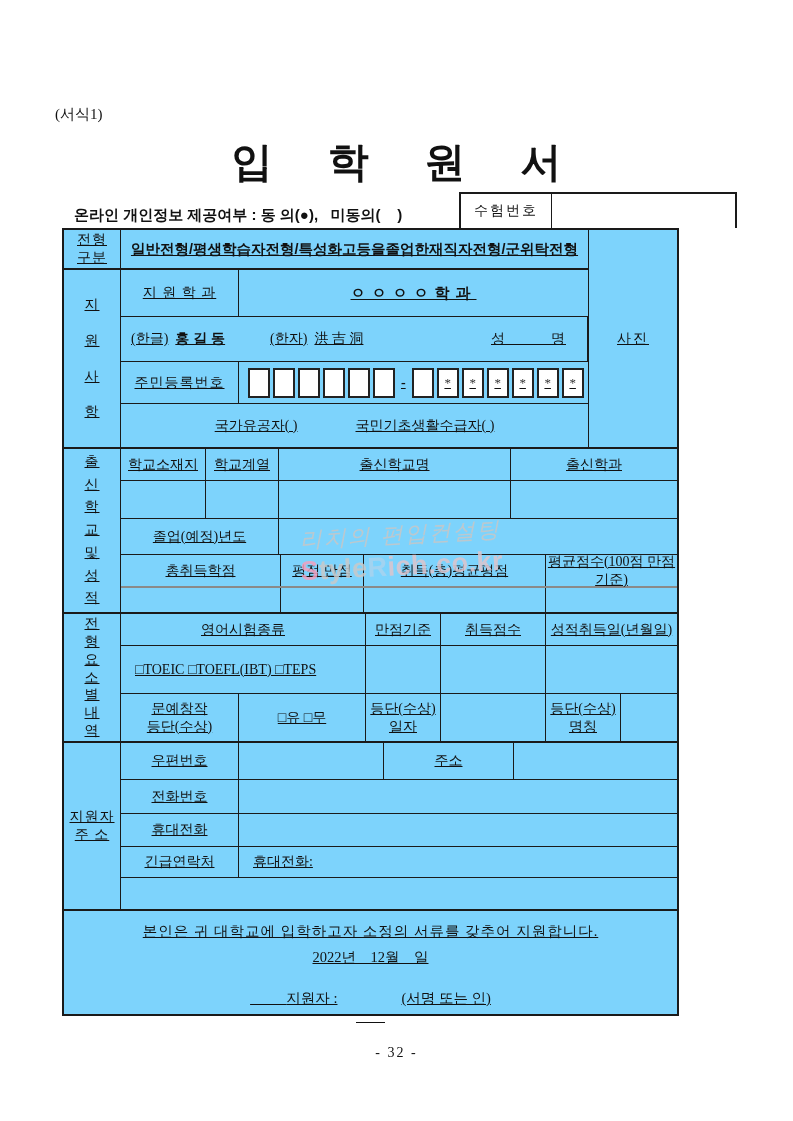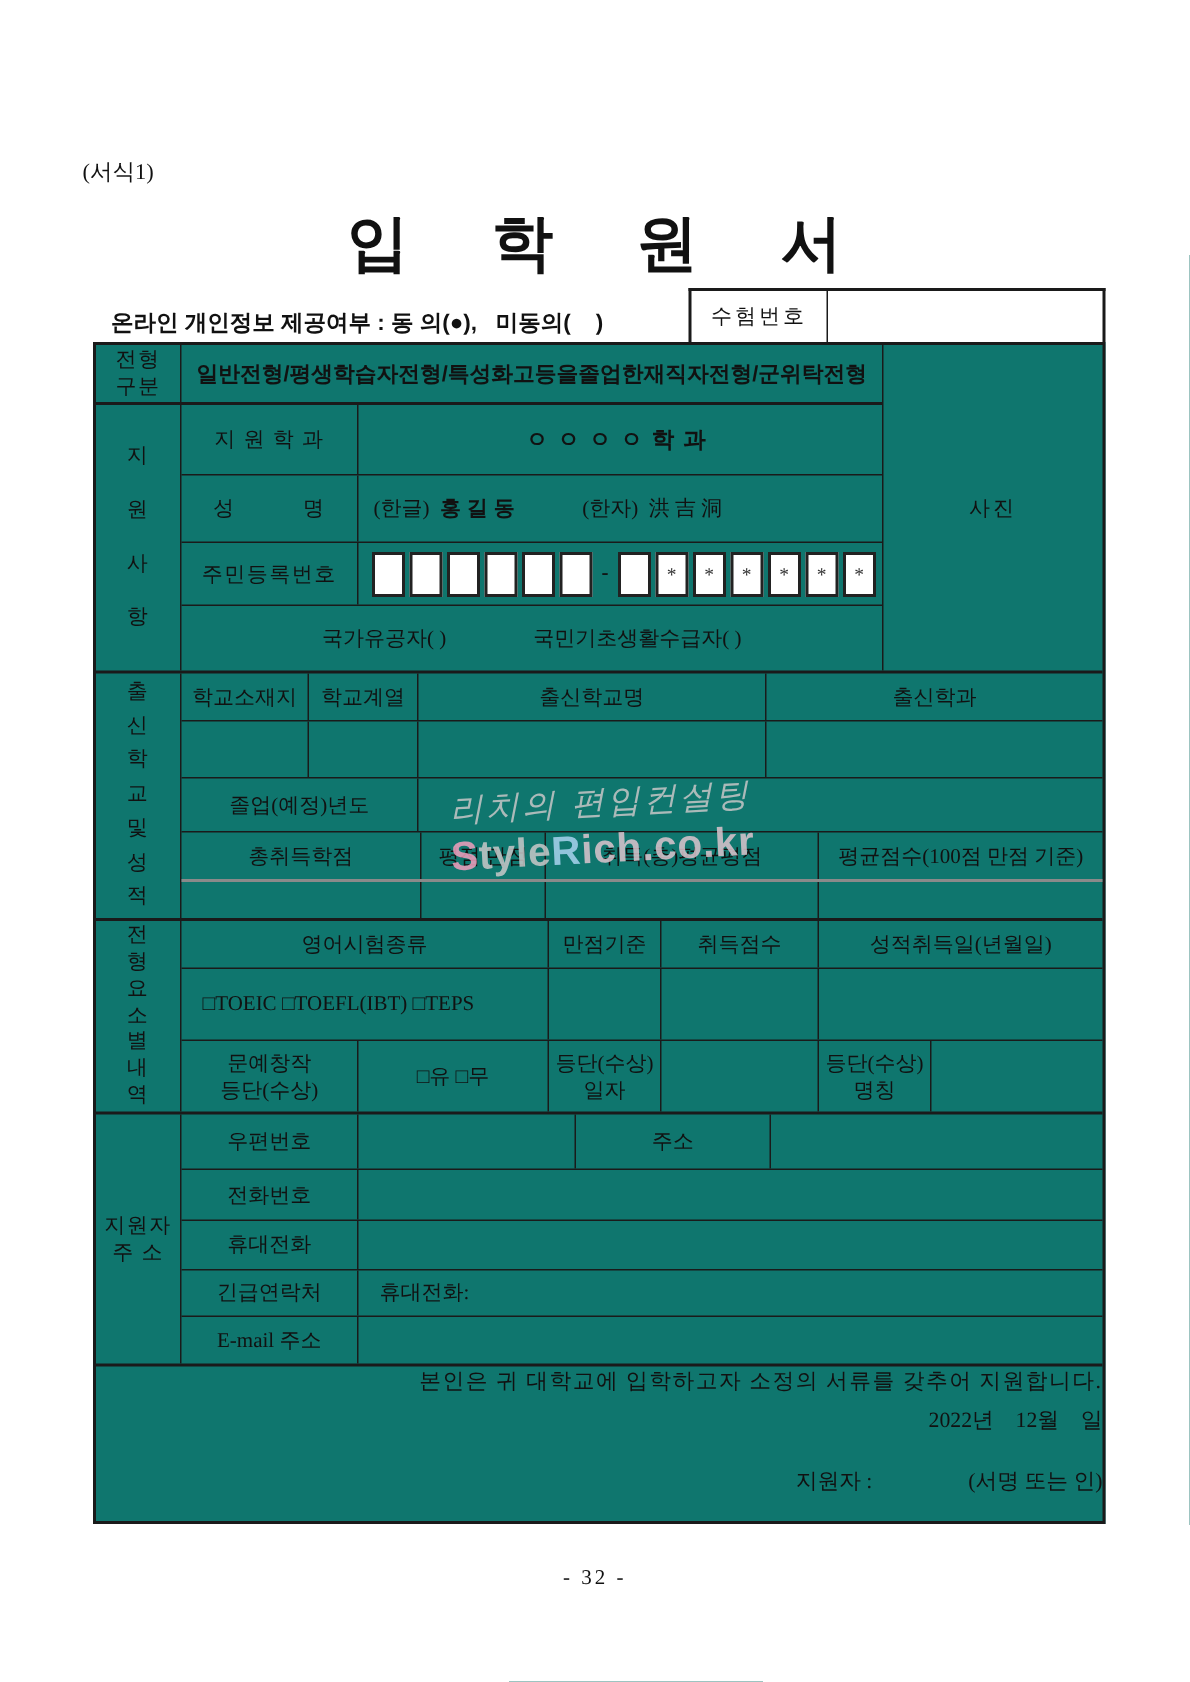--- a/index.html
+++ b/index.html
@@ -26,21 +26,21 @@
     white-space:pre;
   }
   .exam-box{ width:278px; display:flex; border:2px solid var(--b); border-bottom:none; }
   .exam-box .exl{
     width:91px; border-right:1px solid var(--b); display:flex; align-items:center;
     justify-content:center; font-size:14px; letter-spacing:2px;
   }
   .exam-box .exv{ flex:1; }
 
   
-  .main-table{ border:2px solid var(--b); width:675px; background:#0f766e; }
+  .main-table{ border:2px solid var(--b); width:617px; background:#7dd3fc;text-decoration:underline; }
   .sec{ display:flex; border-top:2px solid var(--b); }
   .sec.first{ border-top:none; }
   .row{ display:flex; border-bottom:1px solid var(--b); }
   .row.last{ border-bottom:none; }
   .cell{ border-right:1px solid var(--b); display:flex; align-items:center; justify-content:center; text-align:center; }
   .cell.end{ border-right:none; }
   .sec-label{
     flex:0 0 57px; border-right:1px solid var(--b); display:flex; align-items:center;
     justify-content:center; text-align:center; white-space:pre-line; font-size:14px;
     letter-spacing:1px;
@@ -79,21 +79,21 @@
   .h24{ height:24px; } .h48{ height:48px; } .hlit{ height:47px;justify-content:space-between; }
   .h37{ height:37px; } .h34{ height:34px; } .h31{ height:31px; }
   .w85{ flex:0 0 85px; } .w73{ flex:0 0 73px; } .w232{ flex:0 0 232px;text-align:right; }
   .w158{ flex:0 0 158px; } .w160{ flex:0 0 160px; } .w83{ flex:0 0 83px; } .w182{ flex:0 0 182px; }
   .w245{ flex:0 0 245px; } .w75{ flex:0 0 75px; } .w105{ flex:0 0 105px; }
   .w118{ flex:0 0 118px; } .w127{ flex:0 0 127px; } .w145{ flex:0 0 145px; } .w130{ flex:0 0 130px; }
   .gray-under{ border-bottom:2px solid #8a8a8a; }
   .left-pad{ justify-content:flex-start; padding-left:14px; text-align:left; }
 
   
-  .decl{ display:block; height:105px; text-align:right; }
+  .decl{ display:block; height:105px; text-align:center; padding-top:11px; }
   .decl .l1{ font-size:14.5px; letter-spacing:1px; }
   .decl .l2{ margin-top:7px; font-size:14.5px; white-space:pre; }
   .decl .l3{ margin-top:5px; font-size:14.5px; white-space:pre; }
   .decl .l3 .sign{ padding-left:64px; }
   .decl .l4{ margin-top:5px; font-family:"Liberation Sans", sans-serif; font-weight:bold; font-size:21px; letter-spacing:2px; }
 
   .page-num{ position:absolute; left:0; top:1045px; width:100%; text-align:center; font-size:14px; letter-spacing:2px; }
 
   
   .watermark{ position:absolute; left:296px; top:520px; width:210px; text-align:center; transform:rotate(-3deg); opacity:.85; pointer-events:none; }
@@ -132,27 +132,27 @@
             <div class="sec-label lh-wide">지
 원
 사
 항</div>
             <div class="jiwon-rows">
               <div class="row h47">
                 <div class="cell lbl">지 원 학 과</div>
                 <div class="cell end val bold-sans ls6">ㅇㅇㅇㅇ학과</div>
               </div>
               <div class="row h45">
-                <div class="cell lbl pre">성          명</div>
                 <div class="cell end val name-val">
                   <span>(한글)</span>
                   <span class="bold-sans">홍 길 동</span>
                   <span class="hanja-gap">(한자)</span>
                   <span>洪 吉 洞</span>
                 </div>
+                <div class="cell lbl pre">성          명</div>
               </div>
               <div class="row h42">
                 <div class="cell lbl">주민등록번호</div>
                 <div class="cell end val rrn">
                   <span class="box"></span>
                   <span class="box"></span>
                   <span class="box"></span>
                   <span class="box"></span>
                   <span class="box"></span>
                   <span class="box"></span>
@@ -271,21 +271,20 @@
           </div>
           <div class="row h33">
             <div class="cell w118">휴대전화</div>
             <div class="cell end left-pad" style="flex:1"></div>
           </div>
           <div class="row h31">
             <div class="cell w118">긴급연락처</div>
             <div class="cell end left-pad" style="flex:1">휴대전화:</div>
           </div>
           <div class="row h31 last">
-            <div class="cell w118">E-mail 주소</div>
             <div class="cell end left-pad" style="flex:1"></div>
           </div>
         </div>
       </div>
 
       <div class="sec decl">
         <div class="l1">본인은 귀 대학교에 입학하고자 소정의 서류를 갖추어 지원합니다.</div>
         <div class="l2">2022년    12월    일</div>
         <div class="l3">
           <span>지원자 :</span><span class="sign">(서명 또는 인)</span>

